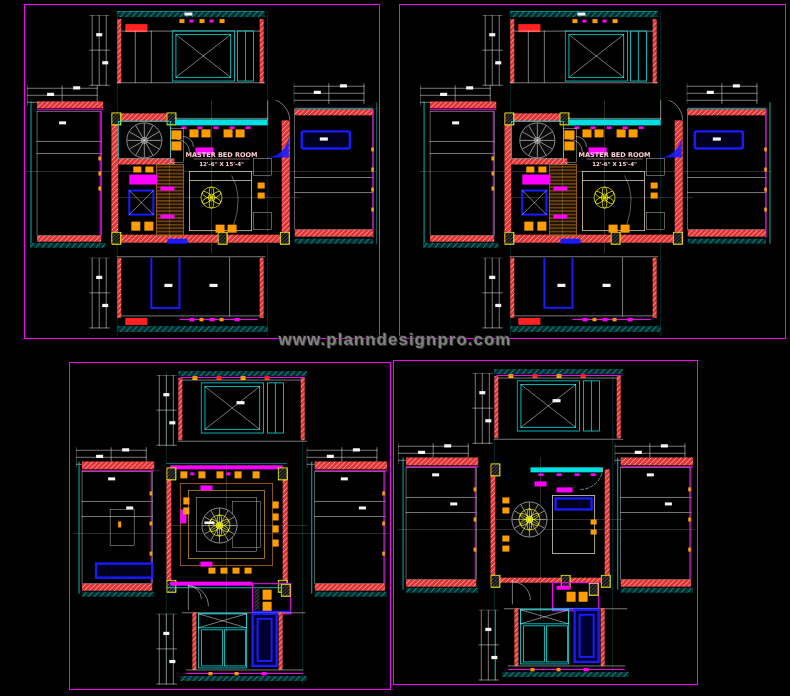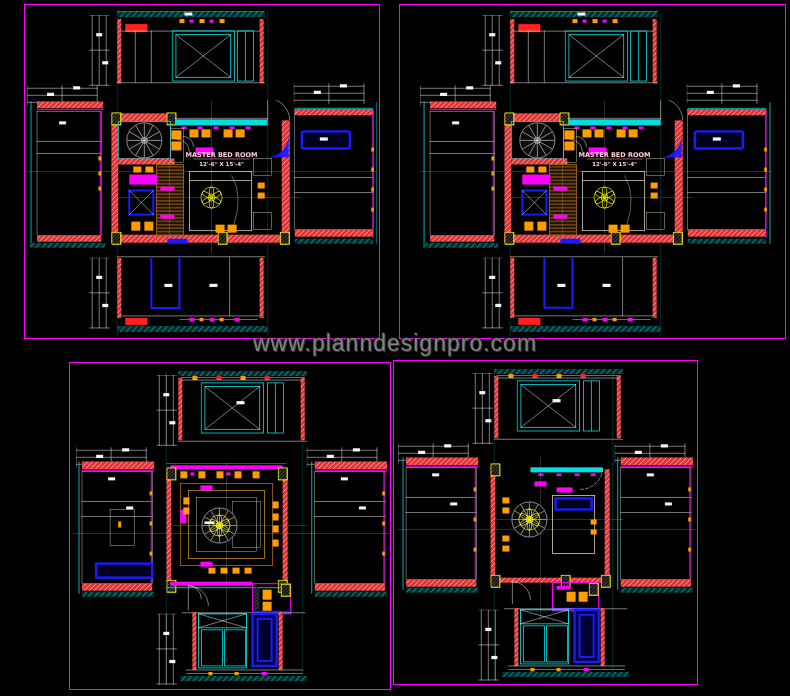--- a/index.html
+++ b/index.html
@@ -5,21 +5,21 @@
   html,body{margin:0;padding:0;background:#000;}
   .page{position:relative;width:790px;height:696px;background:var(--background,#000);overflow:hidden;
         font-family:"Liberation Sans",sans-serif;}
   .sheet{position:absolute;border:1.5px solid var(--frame,#ff00ff);box-sizing:border-box;}
   #sheet-tl{left:24px;top:4px;width:356px;height:335px;}
   #sheet-tr{left:399px;top:4px;width:387px;height:335px;}
   #sheet-bl{left:69px;top:362px;width:322px;height:328px;}
   #sheet-br{left:393px;top:360px;width:305px;height:325px;}
   .sheet svg{display:block;width:100%;height:100%;}
   .watermark{position:absolute;left:0;width:100%;top:330px;text-align:center;z-index:6;
-             font-weight:normal;font-size:23px;letter-spacing:1px;color:var(--watermark,#828282);
+             font-weight:bold;font-size:17px;letter-spacing:1px;color:var(--watermark,#828282);
              text-shadow:1px 1px 0 #3a3a3a,-1px -1px 0 #1c1c1c;}
   
   .lnw{stroke:var(--dims,#efefef);stroke-width:.5;fill:none;stroke-linecap:square;}
   .lnc{stroke:var(--glass,#00e0e0);stroke-width:.8;fill:none;}
   .lnm{stroke:var(--furniture,#ff00ff);stroke-width:1;fill:none;}
   .lng{stroke:#b9b9b9;stroke-width:.5;fill:none;}
   .lnb{stroke:var(--blue,#1a1aff);stroke-width:2;fill:none;}
   .tan{stroke:#d8cdb0;stroke-width:.8;fill:none;}
   .dash{stroke-dasharray:3 2;}
   .thin{stroke-width:.35;opacity:.55;}

